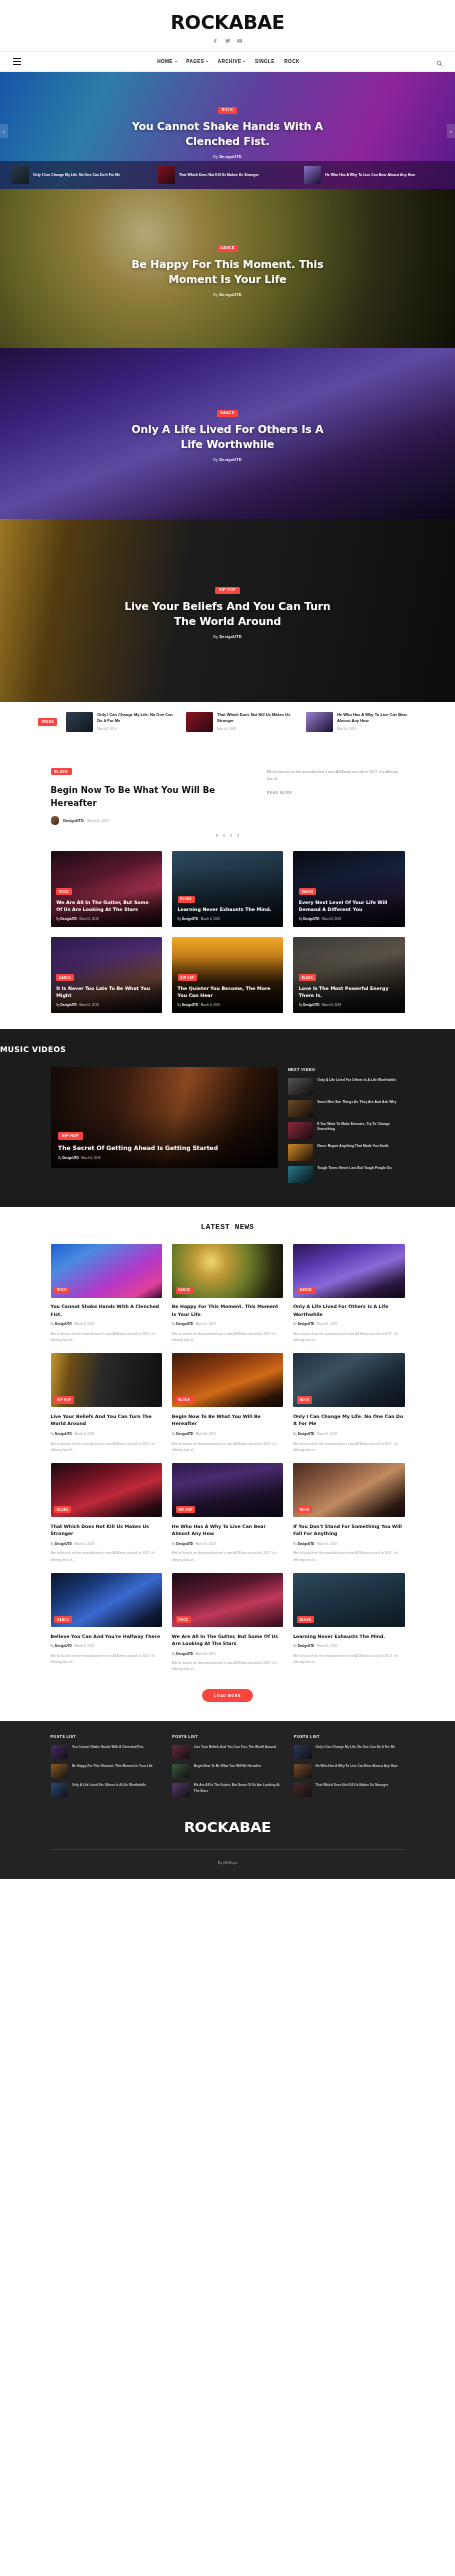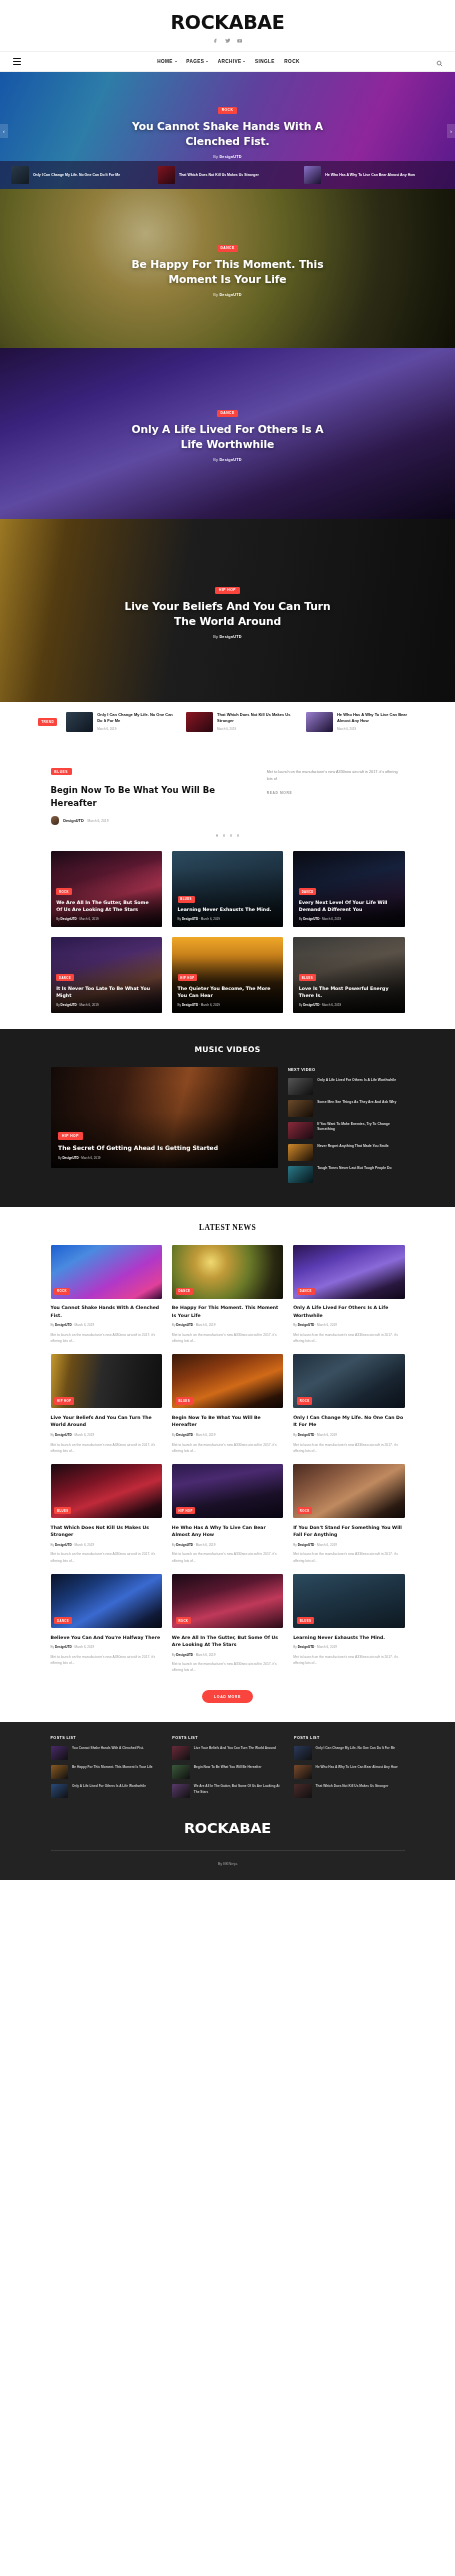--- a/index.html
+++ b/index.html
@@ -133,21 +133,21 @@
     font-family:"DejaVu Sans", sans-serif; font-weight:bold; color:#fff;
     font-size:4.7px; line-height:1.55;
   }
   .gcard .cm { margin-top:3.8px; font-size:3px; color:#d2d2d2; }
   .gcard .cm b { color:#fff; }
 
   
   .mv { background:#1c1c1c; padding:16.4px 0 19px; }
   .mv-head {
     font-family:"DejaVu Sans", sans-serif; font-weight:bold; color:#fff;
-    font-size:7.6px; letter-spacing:0.3px; text-align:center; margin-bottom:12.6px;
+    font-size:7.6px; letter-spacing:0.3px; margin-bottom:12.6px;
   }
   .mv-inner { width:354px; margin:0 auto; display:flex; gap:10px; }
   .mv-main { flex:1.95; position:relative; height:101px; border-radius:1.3px; overflow:hidden; }
   .mv-main .shade { position:absolute; inset:0;
     background:linear-gradient(to top,rgba(0,0,0,.9) 0%,rgba(0,0,0,.15) 55%,rgba(0,0,0,0) 85%); }
   .mv-main .cont { position:absolute; left:7.6px; right:7.6px; bottom:7.6px; z-index:3; }
   .mv-main .mt {
     font-family:"DejaVu Sans", sans-serif; font-weight:bold; color:#fff;
     font-size:6px; line-height:1.45;
   }
@@ -156,21 +156,21 @@
   .mv-side { flex:1; }
   .mv-side-h { font-size:3.9px; font-weight:bold; color:#fff;
     letter-spacing:0.4px; text-transform:uppercase; margin-bottom:5.7px; }
   .mv-item { display:flex; gap:4.4px; margin-bottom:5px; cursor:pointer; }
   .mv-item .tim { width:25px; height:17px; flex:none; border-radius:1.3px; }
   .mv-item .ttl { font-size:3.4px; line-height:1.65; color:#ddd; font-weight:bold; }
 
   
   .ln { padding:16.4px 0 19px; background:#fff; }
   .ln-head {
-    font-family:Liberation Serif, serif; font-weight:bold; font-size:7.6px;
+    font-family:Liberation Mono, monospace; font-weight:bold; font-size:7.6px;
     letter-spacing:0.3px; text-align:center; color:#111; margin-bottom:12.6px;
   }
   .ln-grid { width:354px; margin:0 auto; display:grid;
     grid-template-columns:repeat(3,1fr); gap:10px 10px; }
   .ncard { cursor:pointer; }
   .ncard .thumb { position:relative; height:54px; border-radius:1.3px; overflow:hidden; }
   .ncard .thumb .cb {
     position:absolute; left:3.8px; bottom:3.8px; z-index:3;
     background:#f9453e; color:#fff; font-size:2.8px; font-weight:bold;
     letter-spacing:0.4px; padding:1.6px 2.8px; text-transform:uppercase; border-radius:1.3px;

